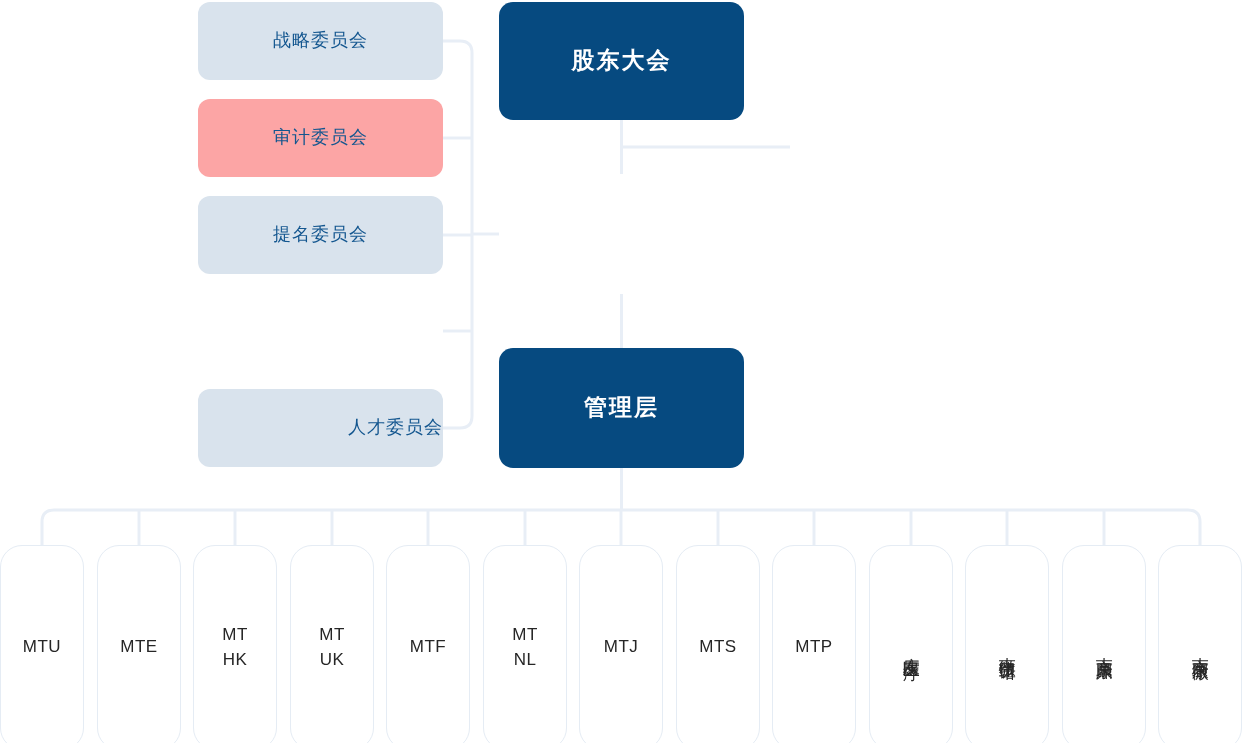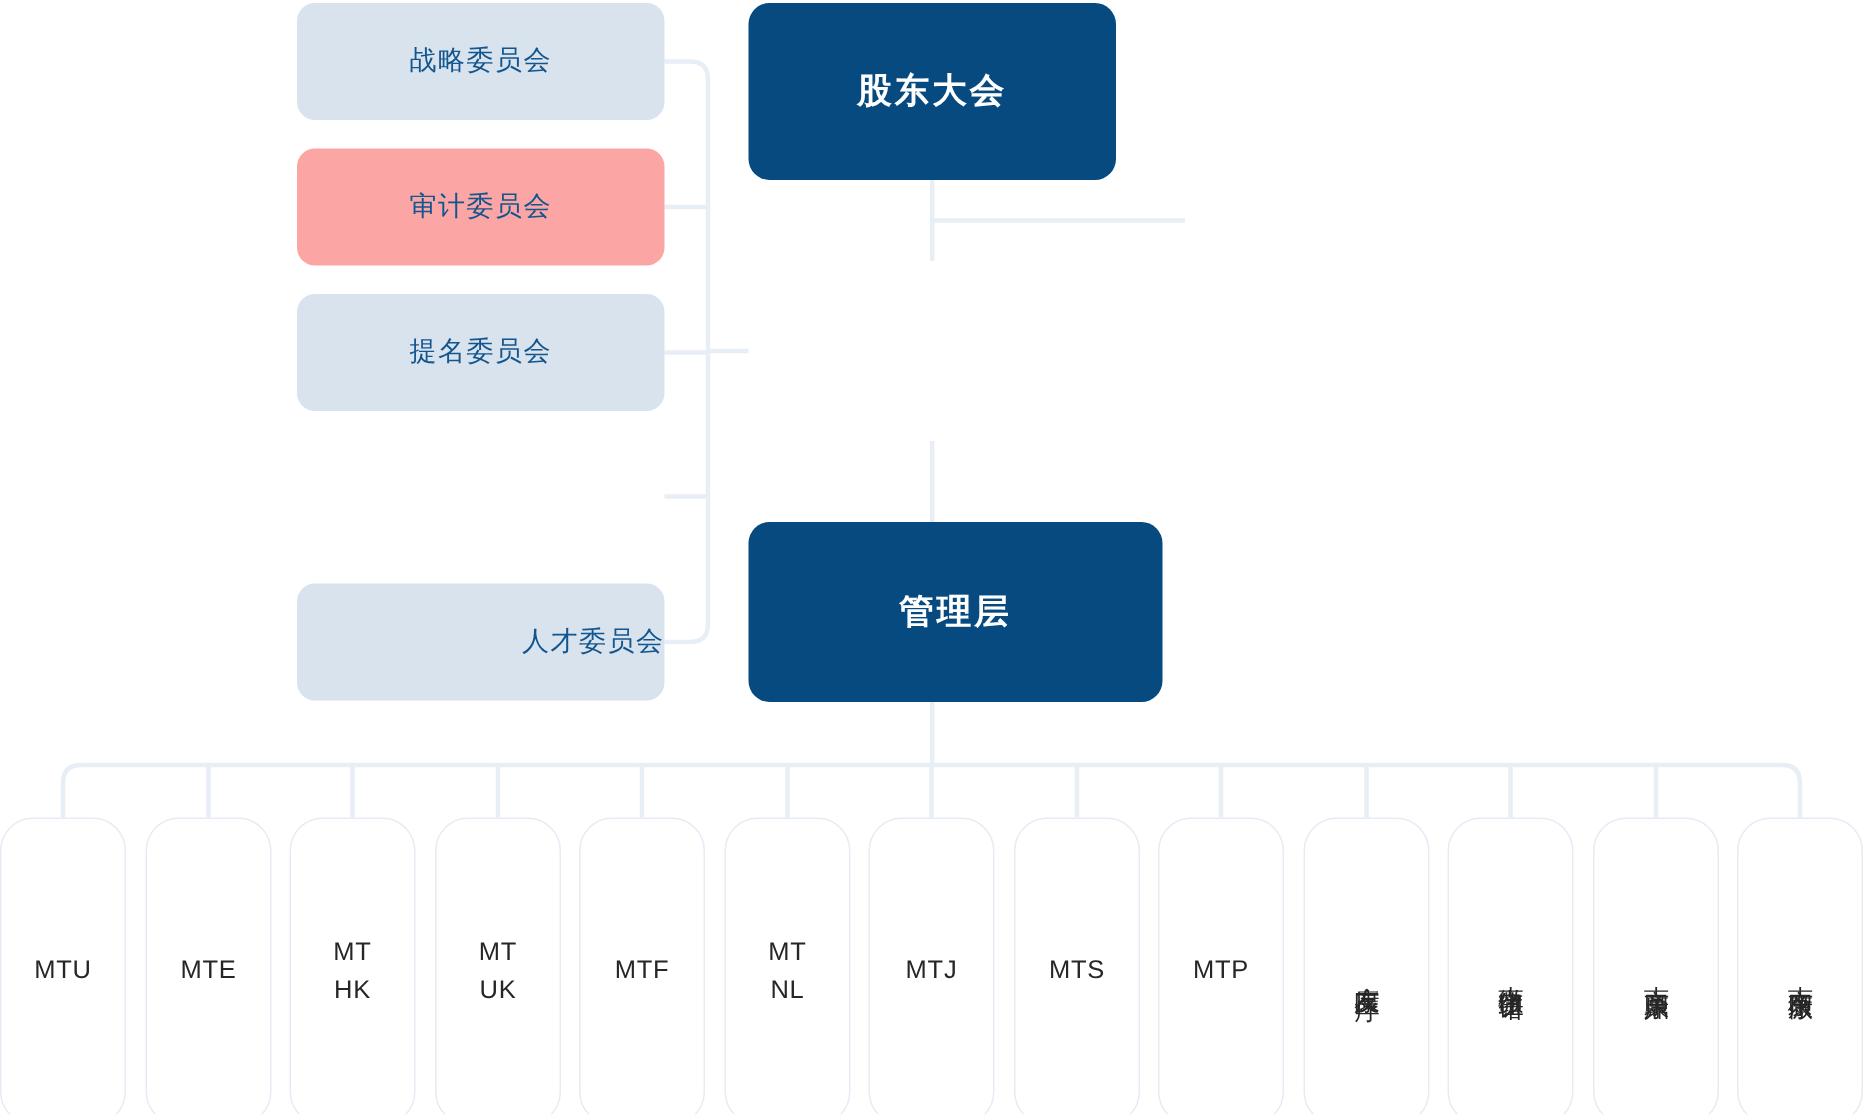--- a/index.html
+++ b/index.html
@@ -148,21 +148,21 @@
   <div class="committee shade-a" style="top:389px;justify-content:flex-end;">
     <span class="ctext">人才委员会</span>
   </div>
 
   <div class="mainbox" style="left:499px; top:2px;   width:245px; height:118px;text-align:center;">
     <span class="mtext">股东大会</span>
   </div>
 
 
 
-  <div class="mainbox" style="left:499px; top:348px; width:276px; height:120px;text-align:center;">
+  <div class="mainbox" style="left:499px; top:348px; width:245px; height:120px;text-align:center;">
     <span class="mtext">管理层</span>
   </div>
 
   <div class="sub" style="left:0px;    width:84px;">
     <span class="stext">MTU</span>
   </div>
   <div class="sub" style="left:97px;   width:84px;">
     <span class="stext">MTE</span>
   </div>
   <div class="sub" style="left:193px;  width:84px;">

